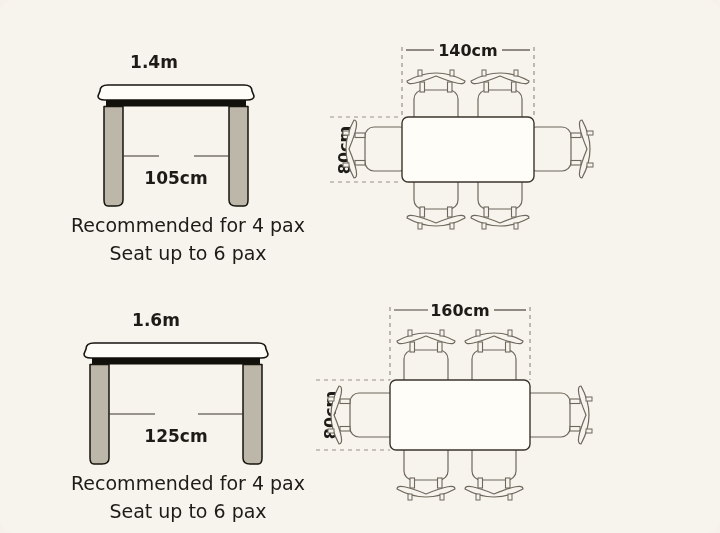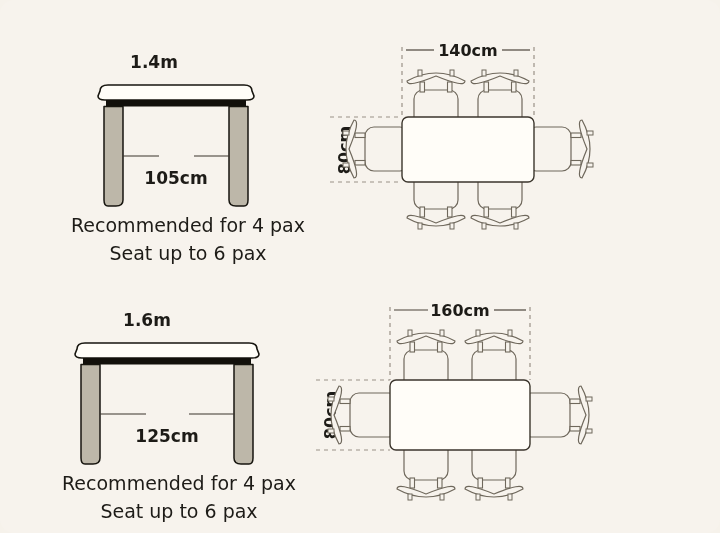--- a/index.html
+++ b/index.html
@@ -27,21 +27,21 @@
     height: 533px;
     background: #f7f3ed;
     border-radius: 14px;
   }
   .cell {
     position: absolute;
   }
   
   #cell-elev-1 { left: 28px;  top: 34px;  width: 330px; height: 240px; }
   #cell-plan-1 { left: 378px; top: 34px;  width: 330px; height: 240px; }
-  #cell-elev-2 { left: 19px;  top: 292px; width: 330px; height: 240px; }
+  #cell-elev-2 { left: 28px;  top: 292px; width: 330px; height: 240px; }
   #cell-plan-2 { left: 366px; top: 292px; width: 330px; height: 240px; text-decoration: underline; }
 
   .svg-box { display: block; width: 100%; height: 100%; overflow: visible; }
 
   
   .t-dim {
     font-family: "DejaVu Sans", sans-serif;
     font-size: 17px;
     font-weight: 600;
     fill: #1d1b17;

